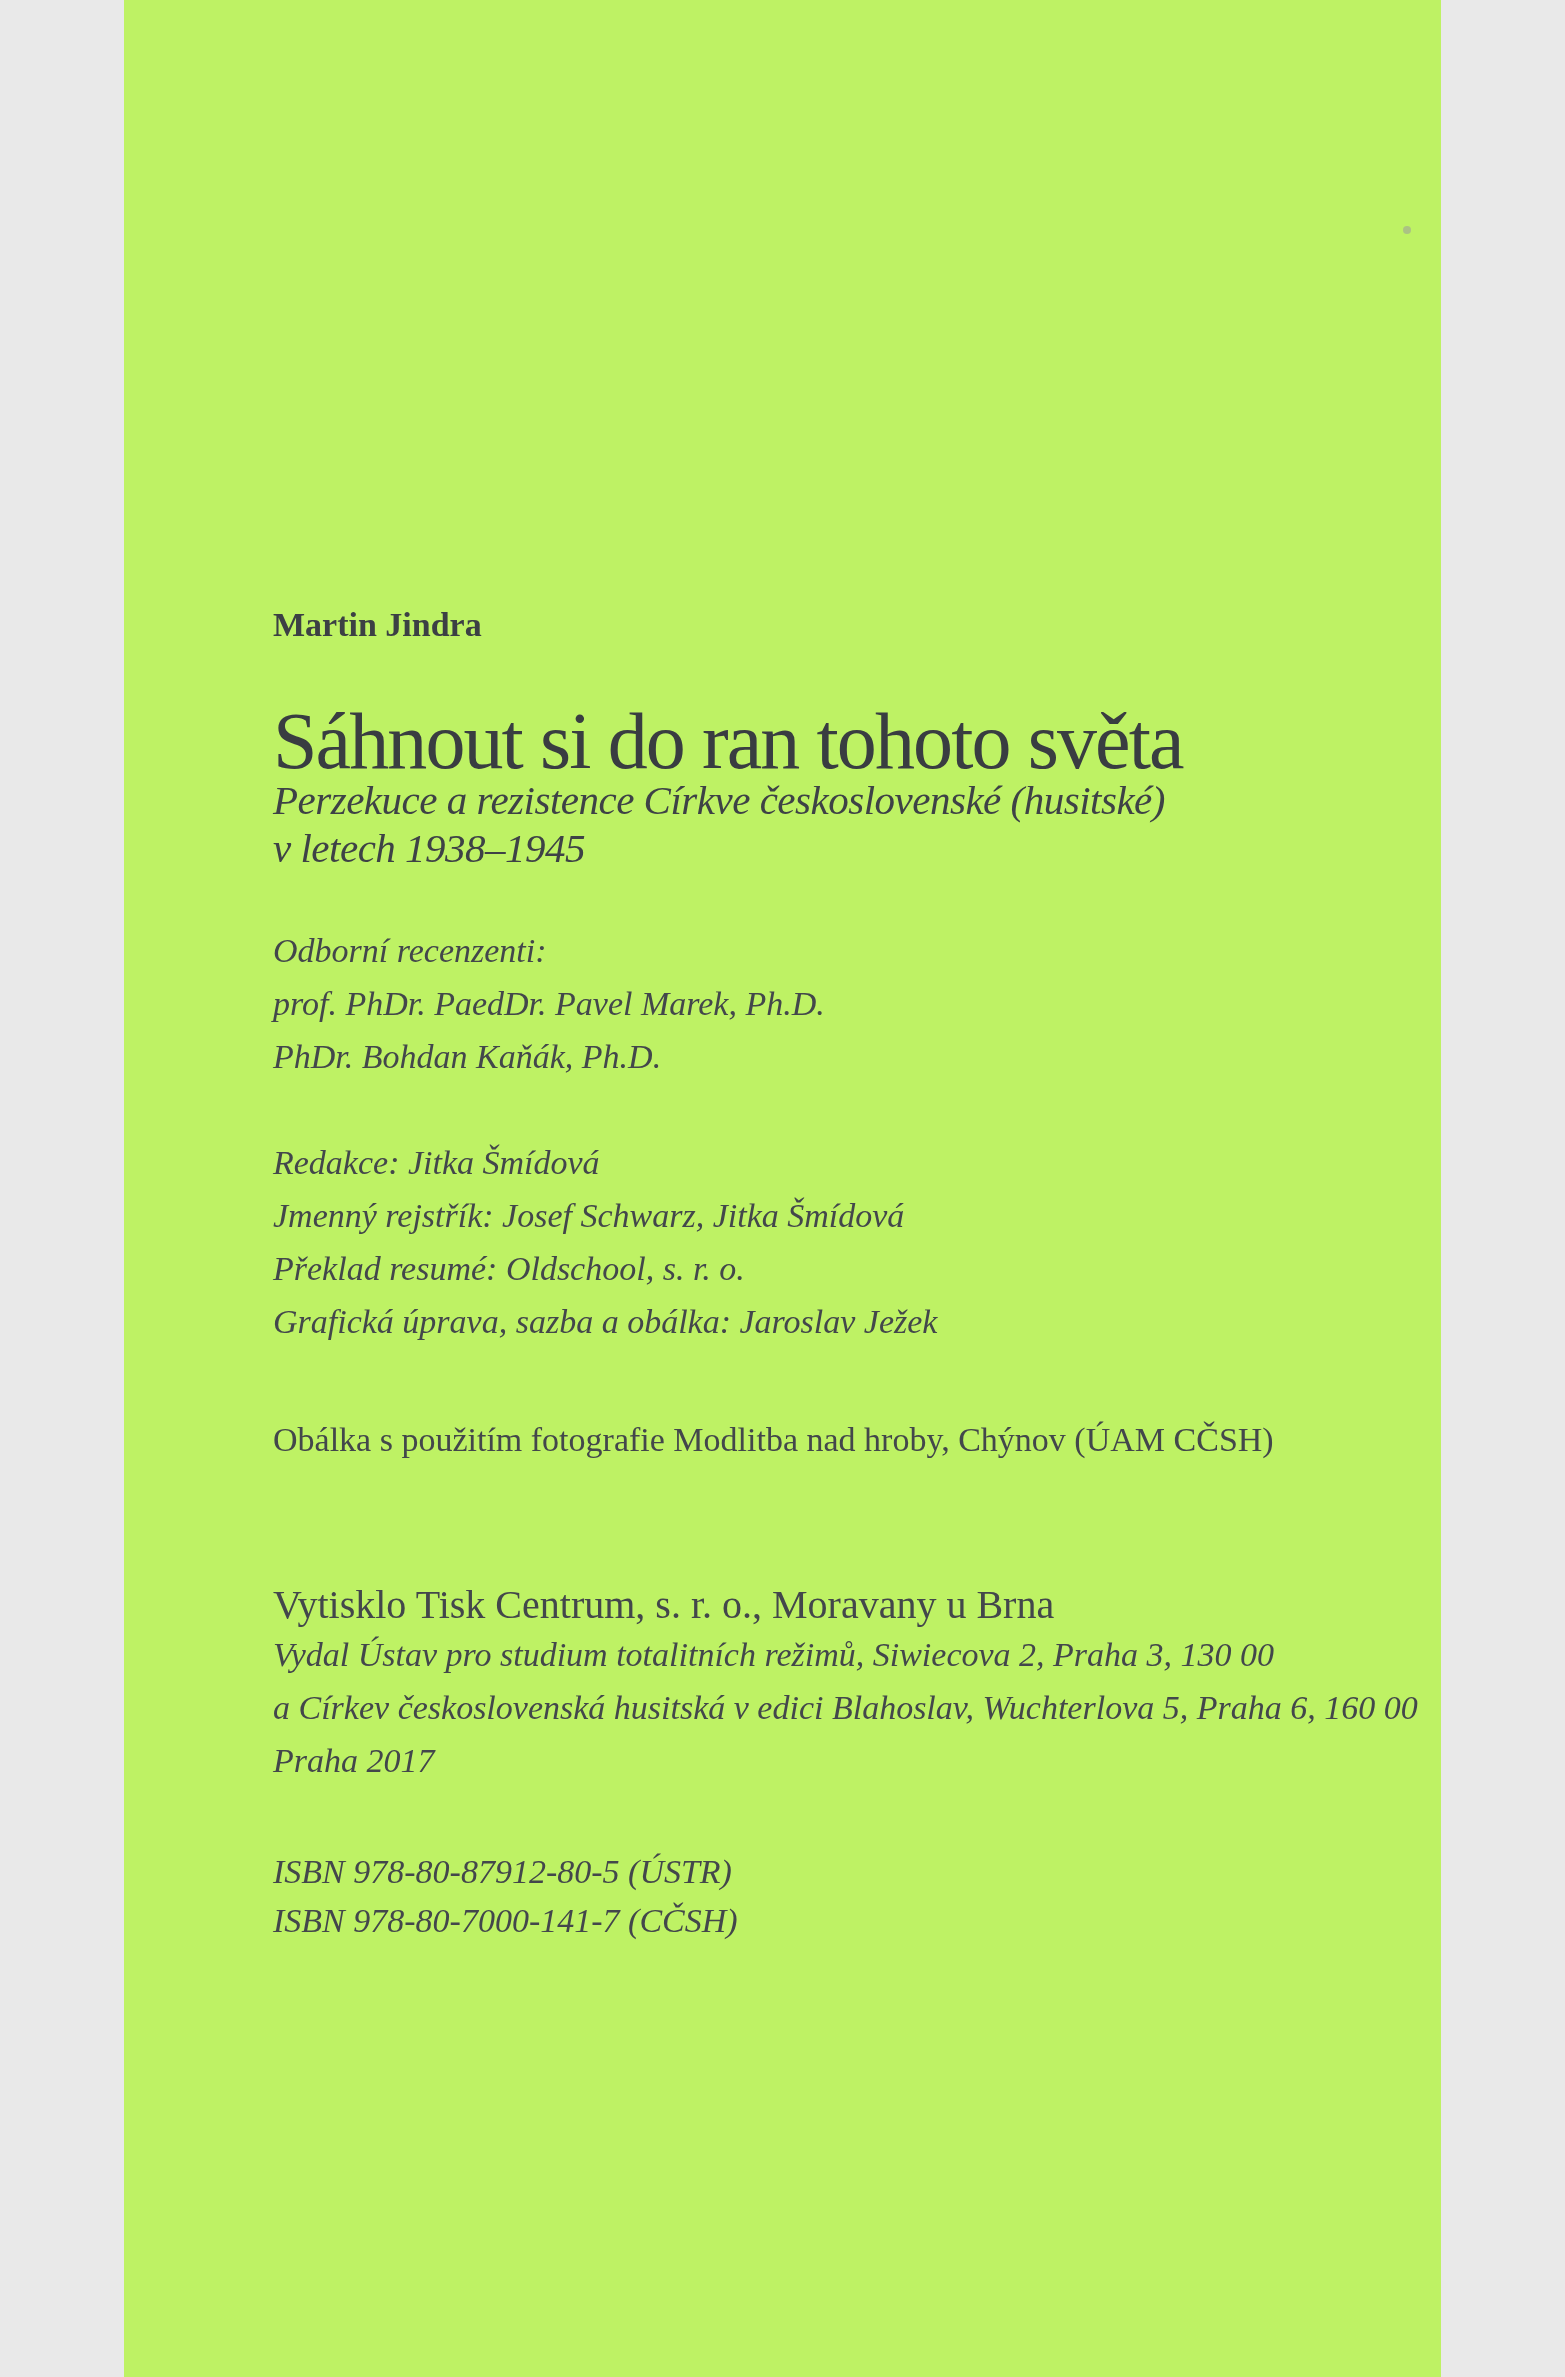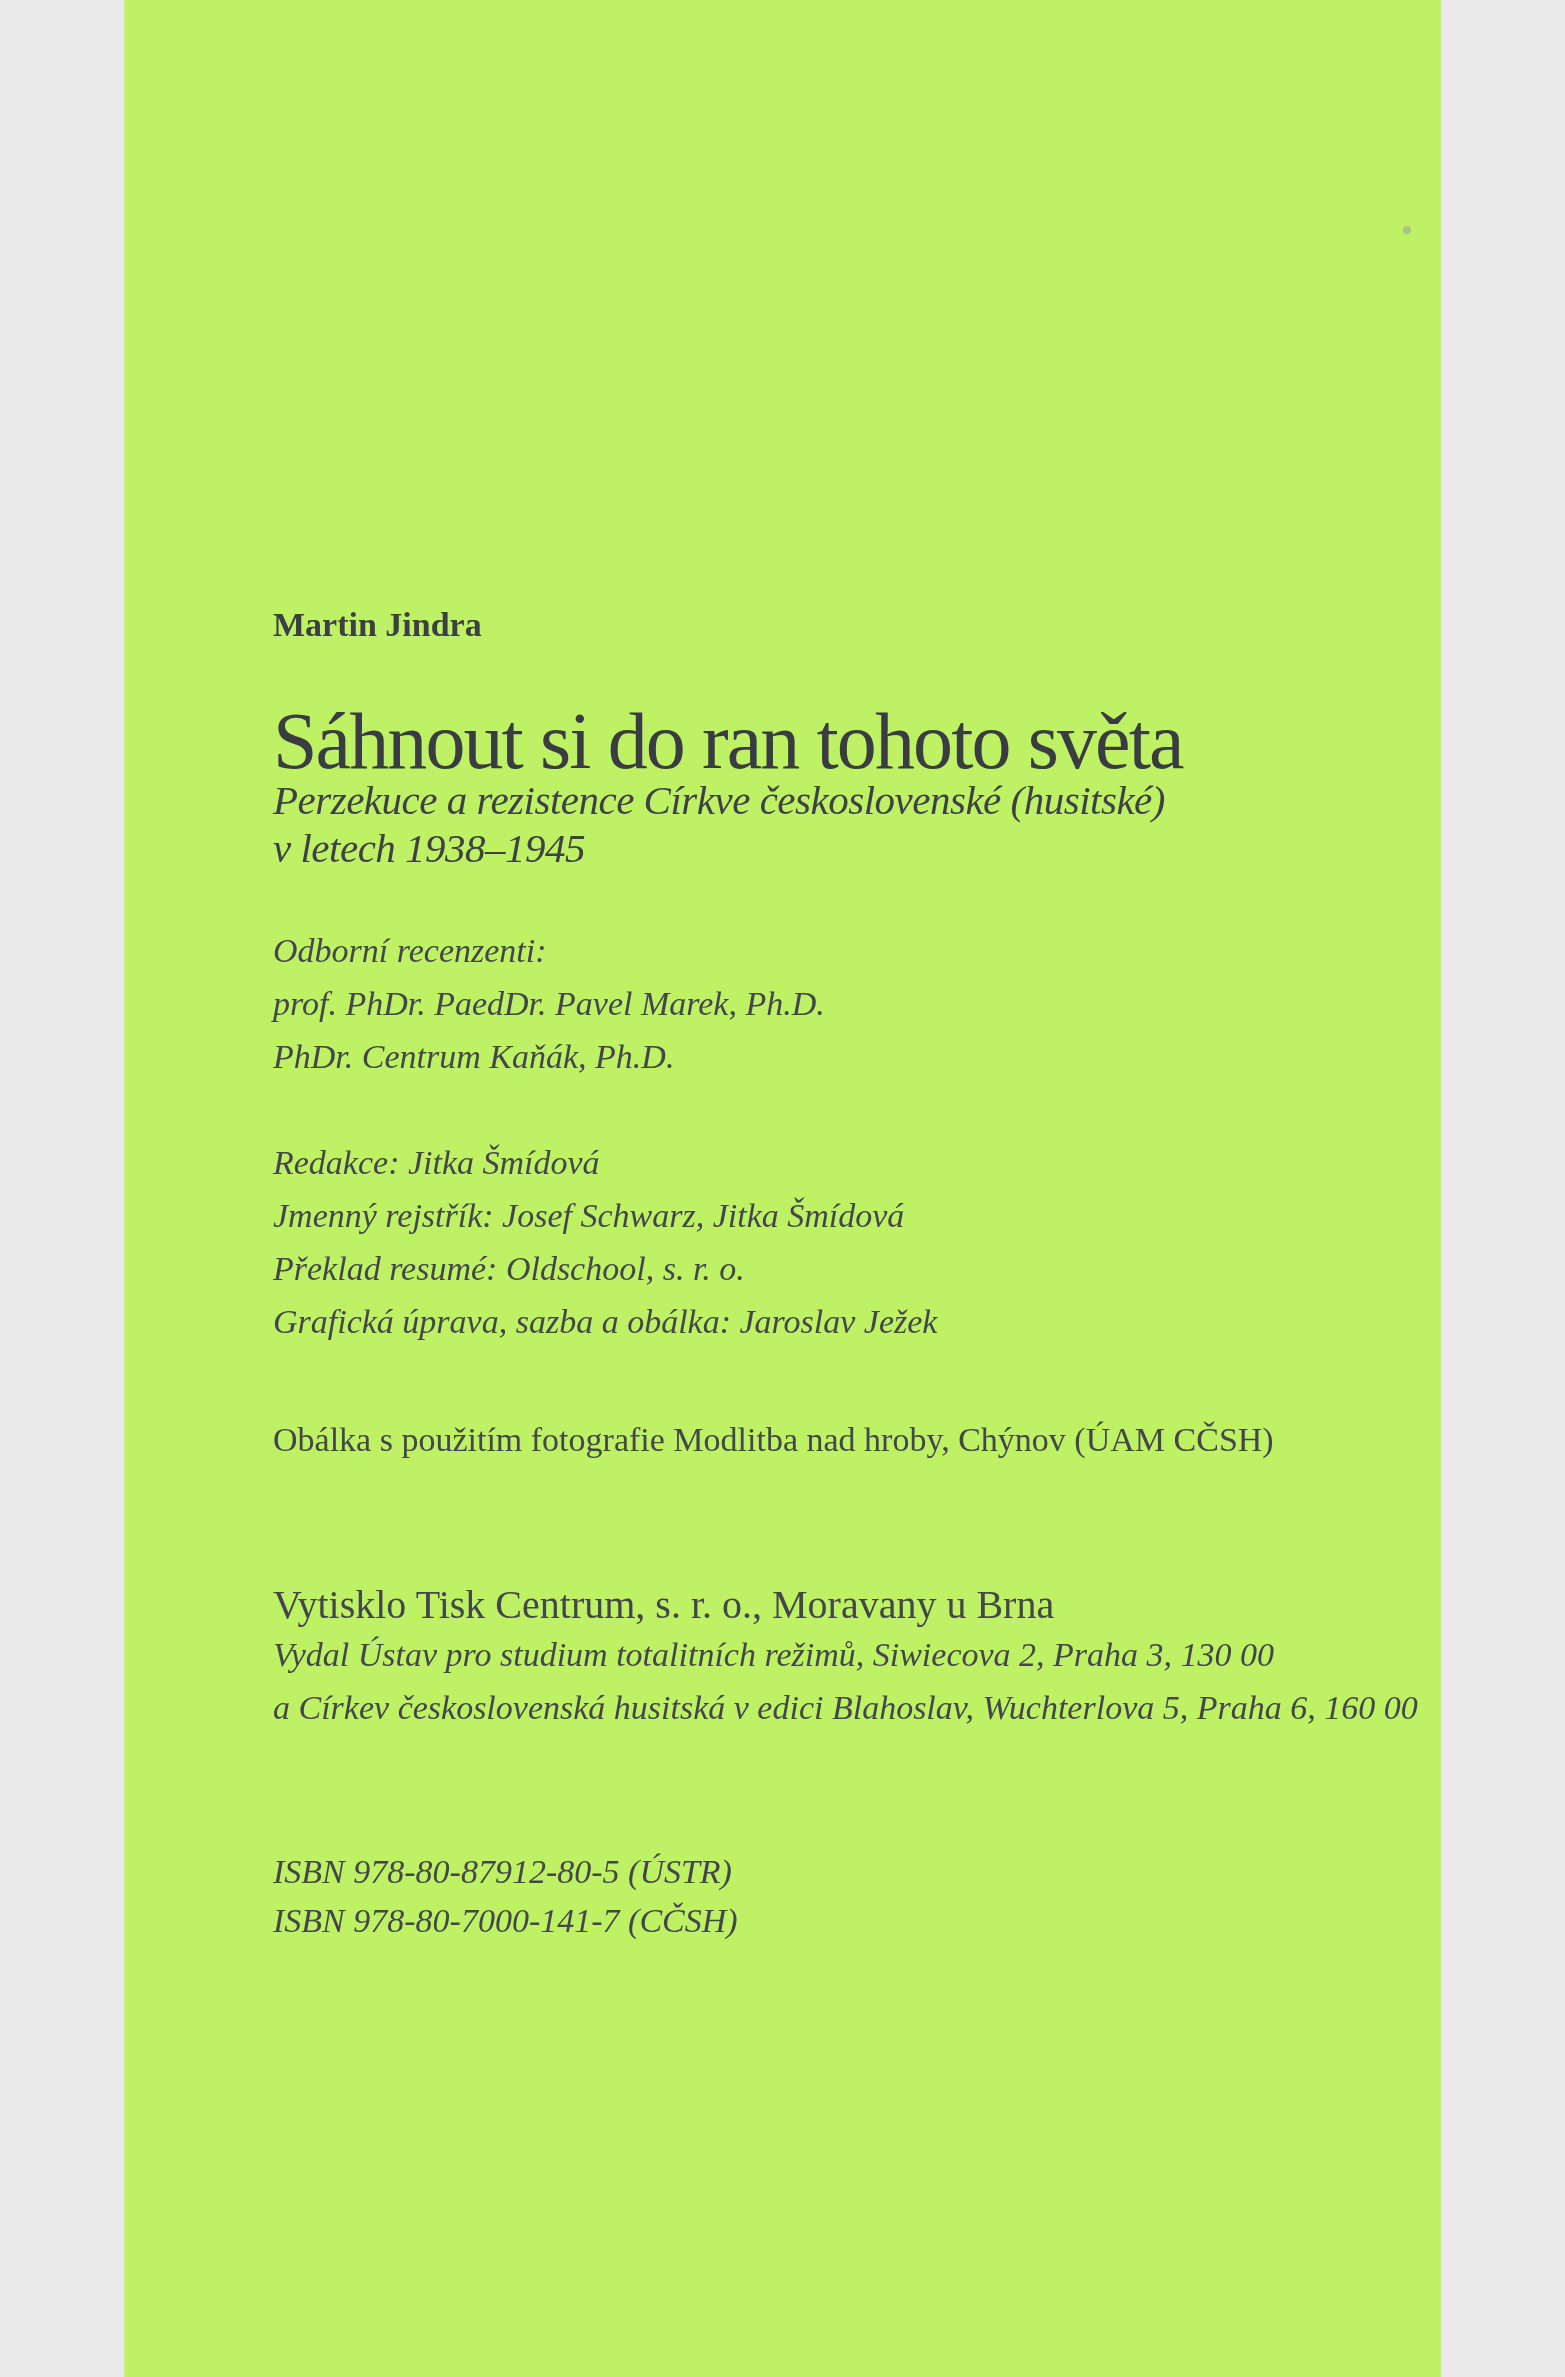--- a/index.html
+++ b/index.html
@@ -78,37 +78,38 @@
   <div class="block title">Sáhnout si do ran tohoto světa</div>
 
   <div class="block subtitle">
     <span class="line">Perzekuce a rezistence Církve československé (husitské)</span>
     <span class="line">v letech 1938–1945</span>
   </div>
 
   <div class="block body-block reviewers">
     <span class="line">Odborní recenzenti:</span>
     <span class="line">prof. PhDr. PaedDr. Pavel Marek, Ph.D.</span>
-    <span class="line">PhDr. Centrum Kaňák, Ph.D.</span>
+    <span class="line">PhDr. Bohdan Kaňák, Ph.D.</span>
   </div>
 
   <div class="block body-block credits">
     <span class="line">Redakce: Jitka Šmídová</span>
     <span class="line">Jmenný rejstřík: Josef Schwarz, Jitka Šmídová</span>
     <span class="line">Překlad resumé: Oldschool, s. r. o.</span>
     <span class="line">Grafická úprava, sazba a obálka: Jaroslav Ježek</span>
   </div>
 
   <div class="block cover-note">Obálka s použitím fotografie Modlitba nad hroby, Chýnov (ÚAM CČSH)</div>
 
   <div class="block printer-note">Vytisklo Tisk Centrum, s. r. o., Moravany u Brna</div>
 
   <div class="block body-block publisher">
     <span class="line">Vydal Ústav pro studium totalitních režimů, Siwiecova 2, Praha 3, 130 00</span>
     <span class="line">a Církev československá husitská v edici Blahoslav, Wuchterlova 5, Praha 6, 160 00</span>
+    <span class="line">Praha 2017</span>
   </div>
 
   <div class="block isbn">
     <span class="line">ISBN 978-80-87912-80-5 (ÚSTR)</span>
     <span class="line">ISBN 978-80-7000-141-7 (CČSH)</span>
   </div>
 
 </div>
 
 

